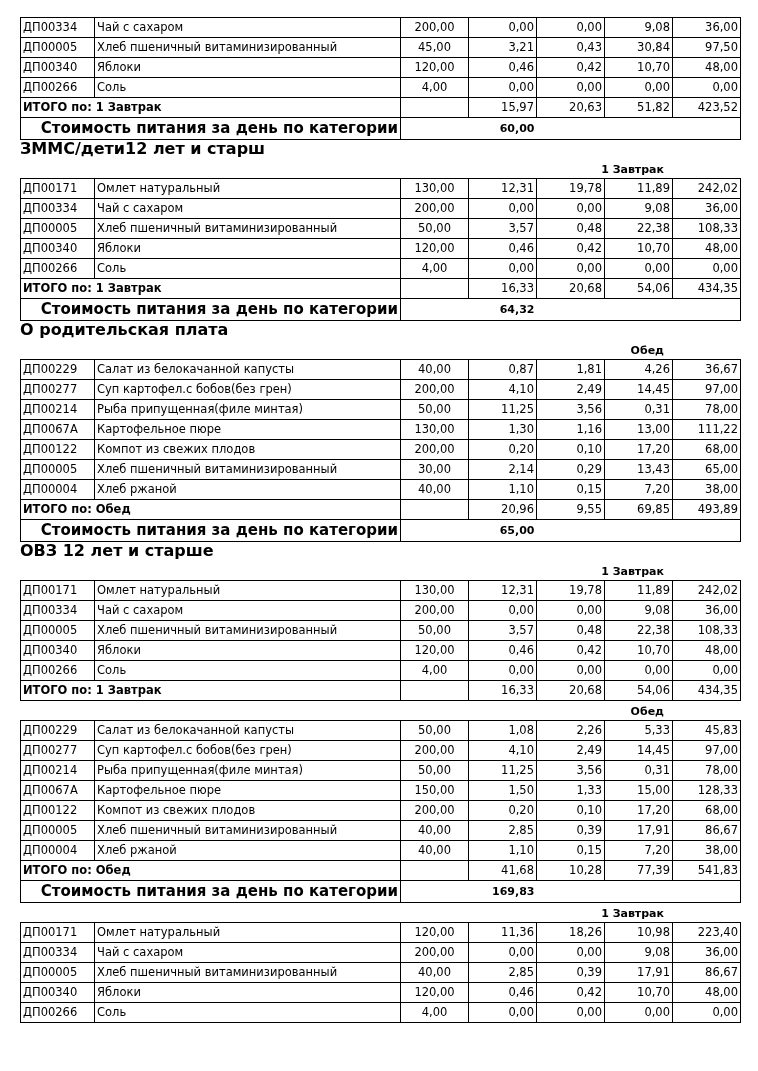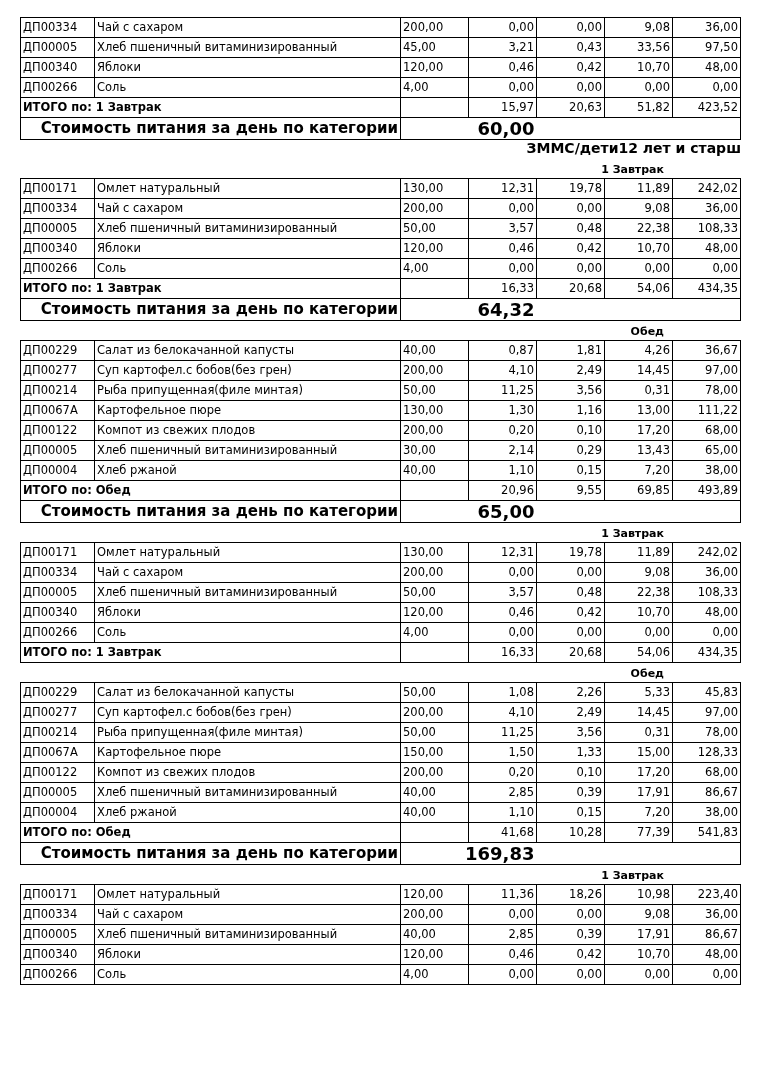--- a/index.html
+++ b/index.html
@@ -13,29 +13,29 @@
     font-size: 11.5px;
   }
   table.menu td {
     border: 1px solid #000; height: 19px; padding: 0 2px; line-height: 19px;
     white-space: nowrap; overflow: hidden;
   }
   col.c-code { width: 74px; }
   col.c-name { width: 306px; }
   col.c-qty  { width: 68px; }
   col.c-num  { width: 68px; }
-  td.qty { }
+  td.qty { text-align: center; }
   td.num { text-align: right; }
   tr.total td { font-weight: bold; }
   tr.total td.num { font-weight: normal; }
   tr.cost td { height: 21px; line-height: 21px; font-weight: bold; font-size: 15px; text-align: right; }
-  tr.cost td.cost-value { font-size: 18px; padding-left: 12px; border-right: none; }
+  tr.cost td.cost-value { font-size: 11px; padding-left: 12px; border-right: none; }
   tr.cost td.cost-fill { border-left: none; }
   .category {
-    text-align: right; font-weight: bold; font-size: 14px;
+    text-align: left; font-weight: bold; font-size: 16px;
     height: 19px; line-height: 17px; width: 721px;
   }
   .meal {
     font-weight: bold; font-size: 11px; height: 19px; line-height: 22px;
     padding-left: 8px;
     text-align: right;
   }
 </style>
 </head>
 <body>
@@ -60,21 +60,21 @@
           <td class="num">0,00</td>
           <td class="num">9,08</td>
           <td class="num">36,00</td>
         </tr>
         <tr>
           <td>ДП00005</td>
           <td>Хлеб пшеничный витаминизированный</td>
           <td class="qty">45,00</td>
           <td class="num">3,21</td>
           <td class="num">0,43</td>
-          <td class="num">33,56</td>
+          <td class="num">30,84</td>
           <td class="num">97,50</td>
         </tr>
         <tr>
           <td>ДП00340</td>
           <td>Яблоки</td>
           <td class="qty">120,00</td>
           <td class="num">0,46</td>
           <td class="num">0,42</td>
           <td class="num">10,70</td>
           <td class="num">48,00</td>
@@ -169,20 +169,21 @@
           <td class="num">54,06</td>
           <td class="num">434,35</td>
         </tr>
         <tr class="cost">
           <td colspan="2">Стоимость питания за день по категории</td>
           <td class="cost-value" colspan="2">64,32</td>
           <td class="cost-fill" colspan="3"></td>
         </tr>
       </tbody>
     </table>
+    <div class="category">О родительская плата</div>
     <div class="meal">Обед</div>
     <table class="menu">
       <colgroup>
         <col class="c-code">
         <col class="c-name">
         <col class="c-qty">
         <col class="c-num">
         <col class="c-num">
         <col class="c-num">
         <col class="c-num">
@@ -259,20 +260,21 @@
           <td class="num">69,85</td>
           <td class="num">493,89</td>
         </tr>
         <tr class="cost">
           <td colspan="2">Стоимость питания за день по категории</td>
           <td class="cost-value" colspan="2">65,00</td>
           <td class="cost-fill" colspan="3"></td>
         </tr>
       </tbody>
     </table>
+    <div class="category">ОВЗ 12 лет и старше</div>
     <div class="meal">1 Завтрак</div>
     <table class="menu">
       <colgroup>
         <col class="c-code">
         <col class="c-name">
         <col class="c-qty">
         <col class="c-num">
         <col class="c-num">
         <col class="c-num">
         <col class="c-num">

